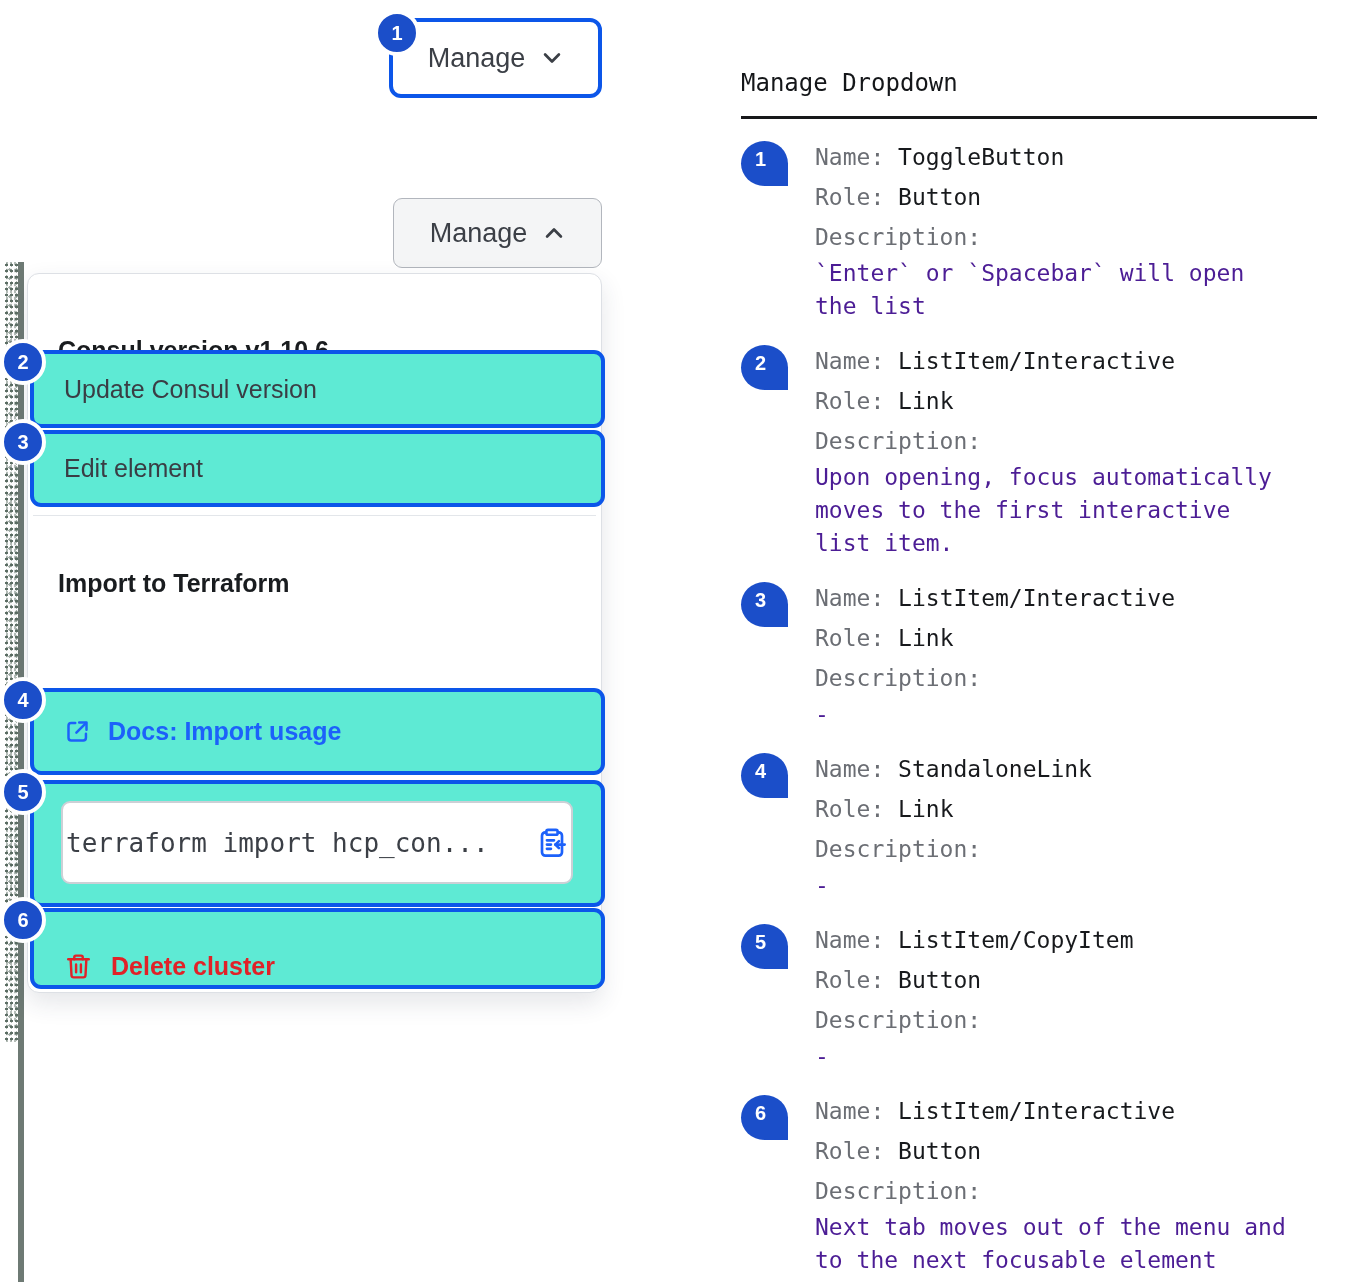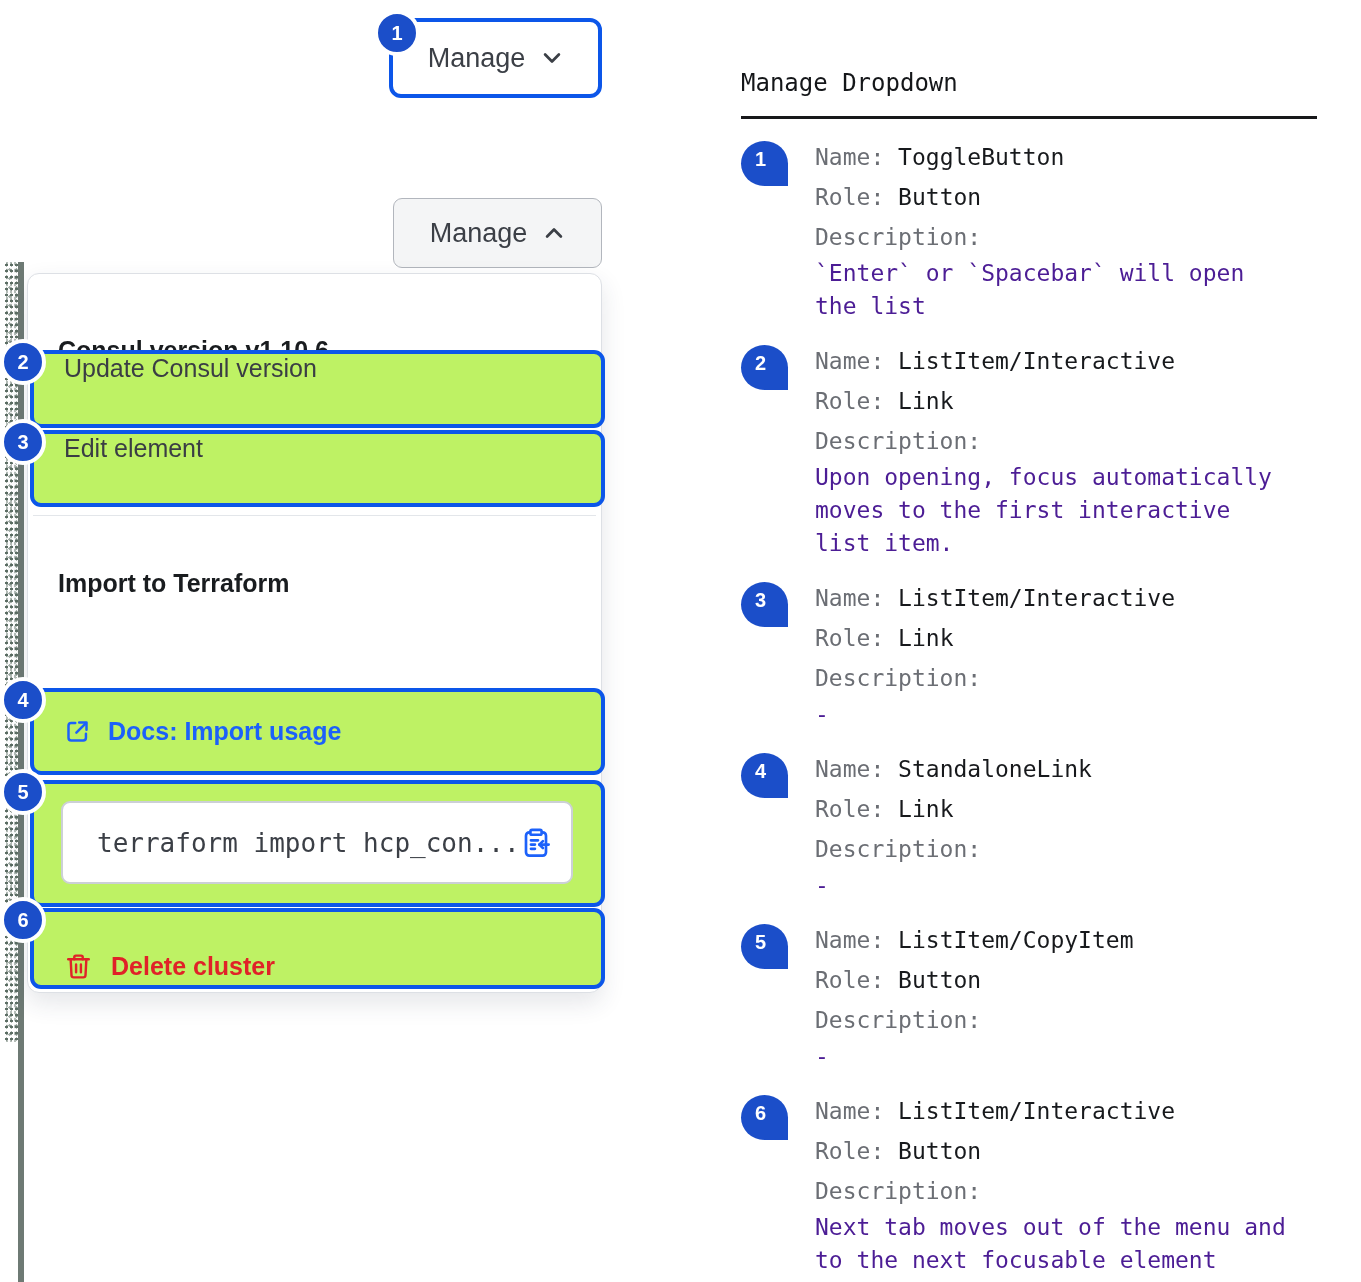--- a/index.html
+++ b/index.html
@@ -53,38 +53,38 @@
   .panel-header{position:absolute;left:30px;font-size:25px;font-weight:700;color:#191c1f;line-height:30px;margin-top:30px;}
   .panel-divider{position:absolute;left:5px;top:241px;width:563px;height:1px;background:#e3e6ea;}
   .panel-para{
     position:absolute;left:33px;top:310px;width:530px;
     font-size:25px;line-height:35px;color:#6d727c;white-space:pre-line;
   }
 
   
   .outline{
     position:absolute;left:30px;width:575px;border:4px solid var(--accent-outline);
-    border-radius:11px;background:#bef264;z-index:10;
-    display:flex;padding-left:30px;
+    border-radius:11px;background:#5eead4;z-index:10;
+    display:flex;align-items:center;padding-left:30px;
   }
   .ol-2{top:350px;height:78px;}
   .ol-3{top:430px;height:77px;}
   .ol-4{top:688px;height:87px;}
   .ol-5{top:780px;height:127px;padding-left:0;}
   .ol-6{top:908px;height:81px;}
   .menu-item-label{font-size:25px;color:#3a3d44;}
   .docs-link{display:flex;align-items:center;gap:17px;color:var(--link-blue);font-size:25px;font-weight:600;cursor:pointer;}
   .docs-link .icn{width:27px;height:27px;}
   .delete-item{display:flex;align-items:center;gap:18px;color:var(--delete-red);font-size:25px;font-weight:600;cursor:pointer;margin-top:36px;}
   .delete-item .icn{width:29px;height:29px;}
 
   .code-field{
     position:absolute;left:27px;top:17px;width:512px;height:83px;
     border:2px solid #ccd0d6;border-radius:9px;background:#fff;
-    display:flex;align-items:center;padding:0 34px;cursor:pointer;
+    display:flex;align-items:center;padding:0 3px;cursor:pointer;
   }
   .code-text{font-family:"DejaVu Sans Mono","Liberation Mono",monospace;font-size:26px;color:#3b3f46;flex:1;white-space:pre;}
   .copy-icn{width:32px;height:32px;color:var(--link-blue);flex:none;}
 
   
   .legend{
     position:absolute;left:741px;top:40px;width:586px;
     font-family:"DejaVu Sans Mono","Liberation Mono",monospace;color:#17191c;
   }
   .legend-title{font-size:24px;line-height:30px;color:#141619;margin-top:28px;}

